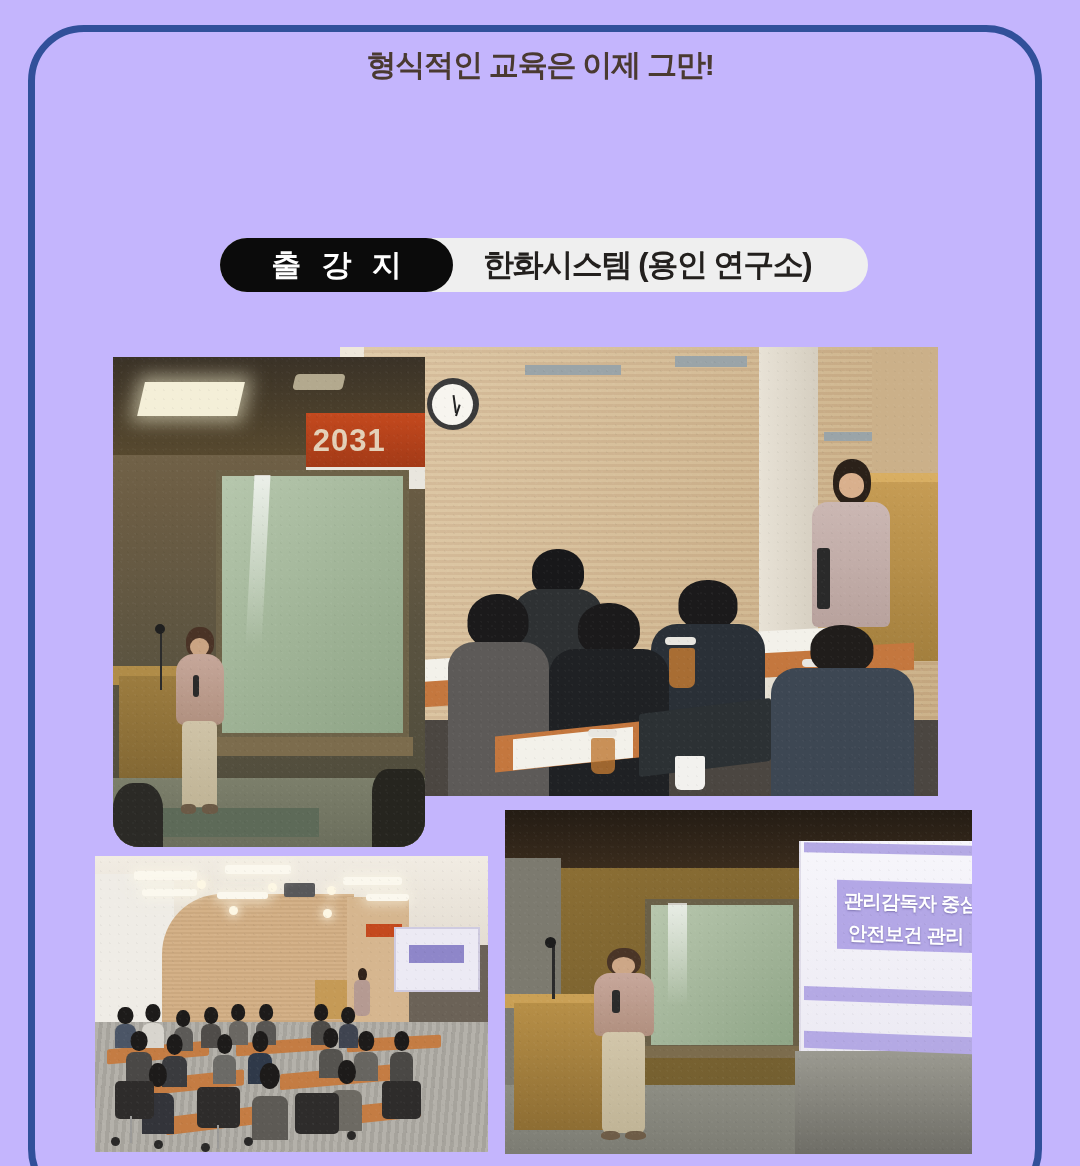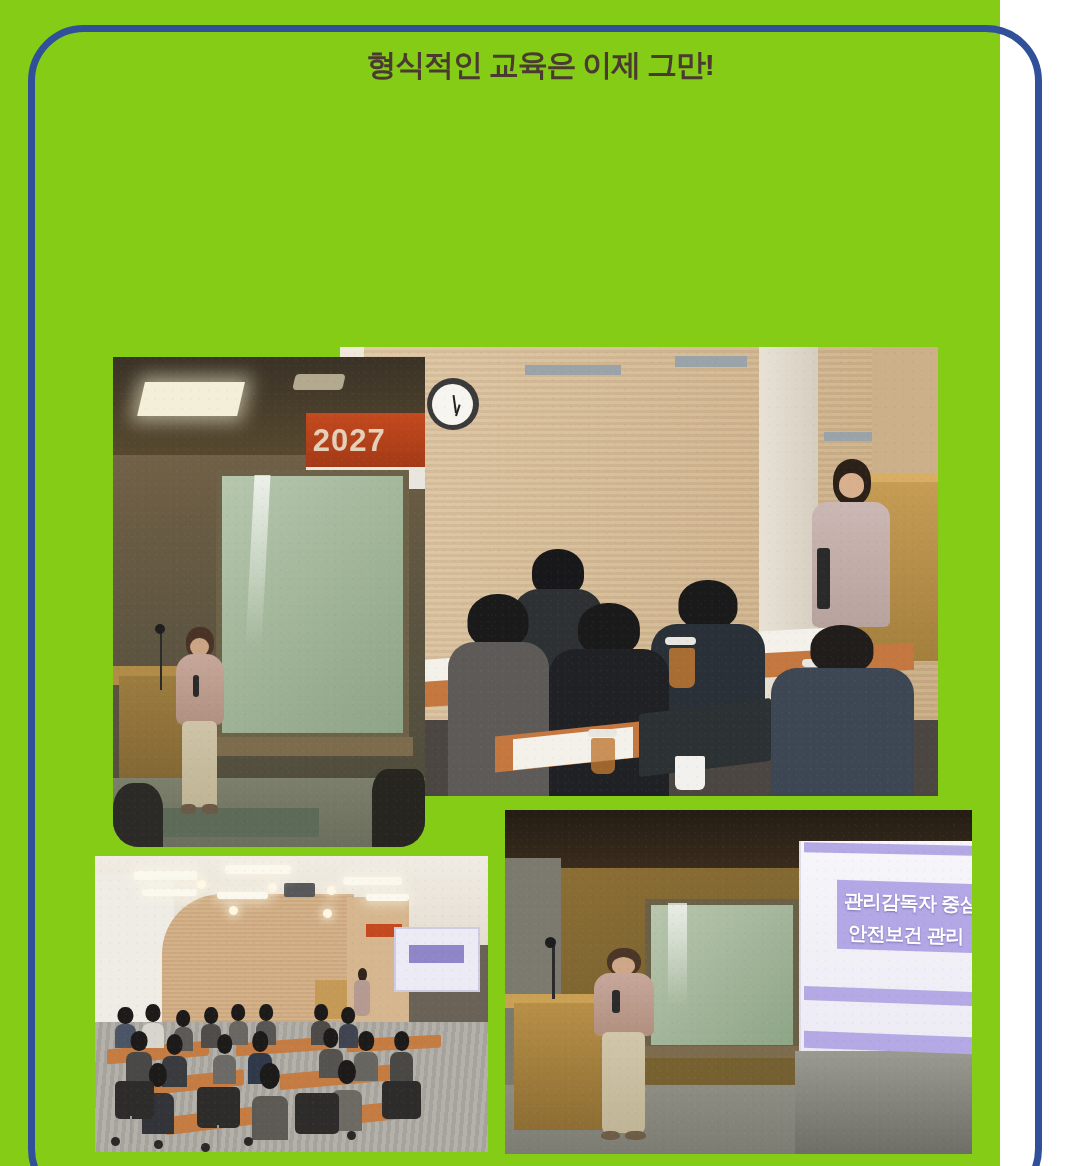--- a/index.html
+++ b/index.html
@@ -8,23 +8,23 @@
   html, body {
     width: 1080px;
     height: 1166px;
     overflow: hidden;
     background: #ffffff;
     font-family: "Liberation Sans", "DejaVu Sans", sans-serif;
   }
 
   .poster {
     position: relative;
-    width: 1000px;
+    width: 1080px;
     height: 1166px;
-    background: #84cc16;
+    background: #c4b5fd;
   }
 
   
   .frame {
     position: absolute;
     left: 28px;
     top: 25px;
     width: 1014px;
     height: 1180px;
     border: 7px solid #31509a;
@@ -285,30 +285,35 @@
 <body>
 
 <div class="poster">
 
   <div class="frame"></div>
 
   <div class="header">
     <div class="kicker">형식적인 교육은 이제 그만!</div>
   </div>
 
+  <div class="badge-row">
+    <div class="badge-bg"></div>
+    <div class="badge-pill">출 강 지</div>
+    <div class="badge-value">한화시스템 (용인 연구소)</div>
+  </div>
 
   <div class="collage">
 
     <div class="photo" id="photo-lecturer-board">
       <div class="p1-wall"></div>
       <div class="p1-ceiling"></div>
       <div class="p1-lightpanel"></div>
       <div class="p1-light2"></div>
       <div class="p1-banner"></div>
-      <div class="p1-banner-txt">2027</div>
+      <div class="p1-banner-txt">2031</div>
       <div class="p1-whitestrip"></div>
       <div class="p1-board"></div>
       <div class="p1-board-sheen"></div>
       <div class="p1-ledge"></div>
       <div class="p1-podium-top"></div>
       <div class="p1-podium"></div>
       <div class="p1-mic-stand"></div>
       <div class="p1-mic-head"></div>
       <div class="p1-floor"></div>
       <div class="p1-mat"></div>

